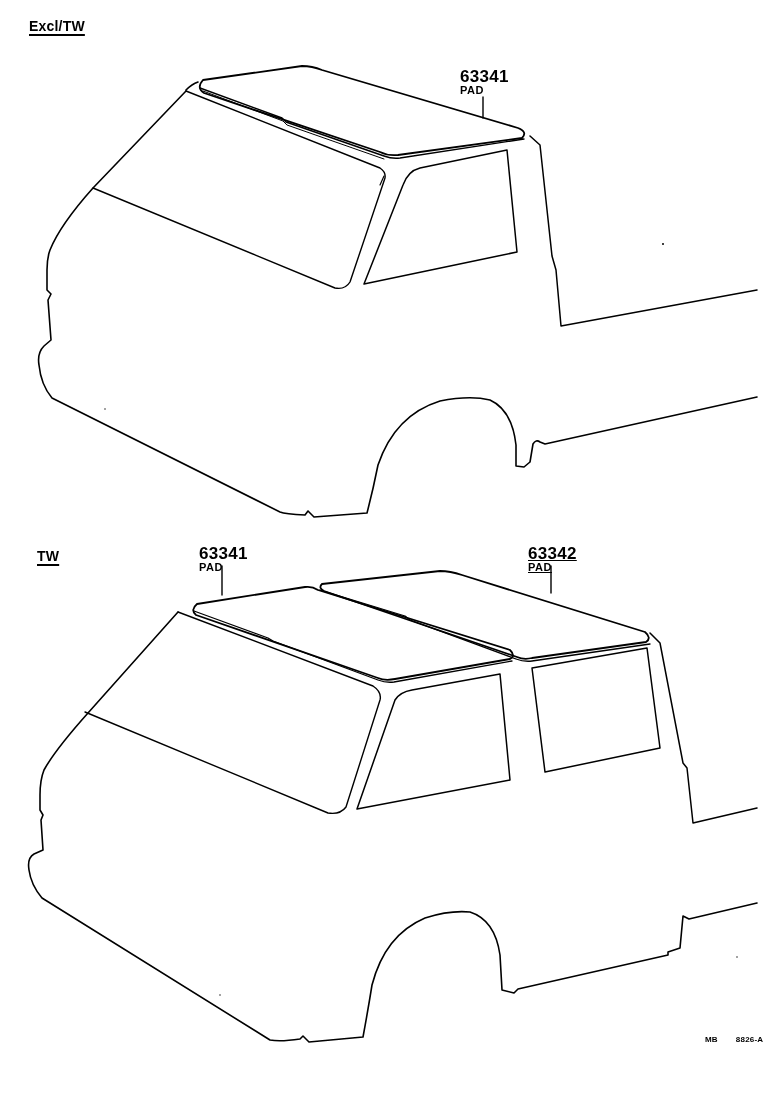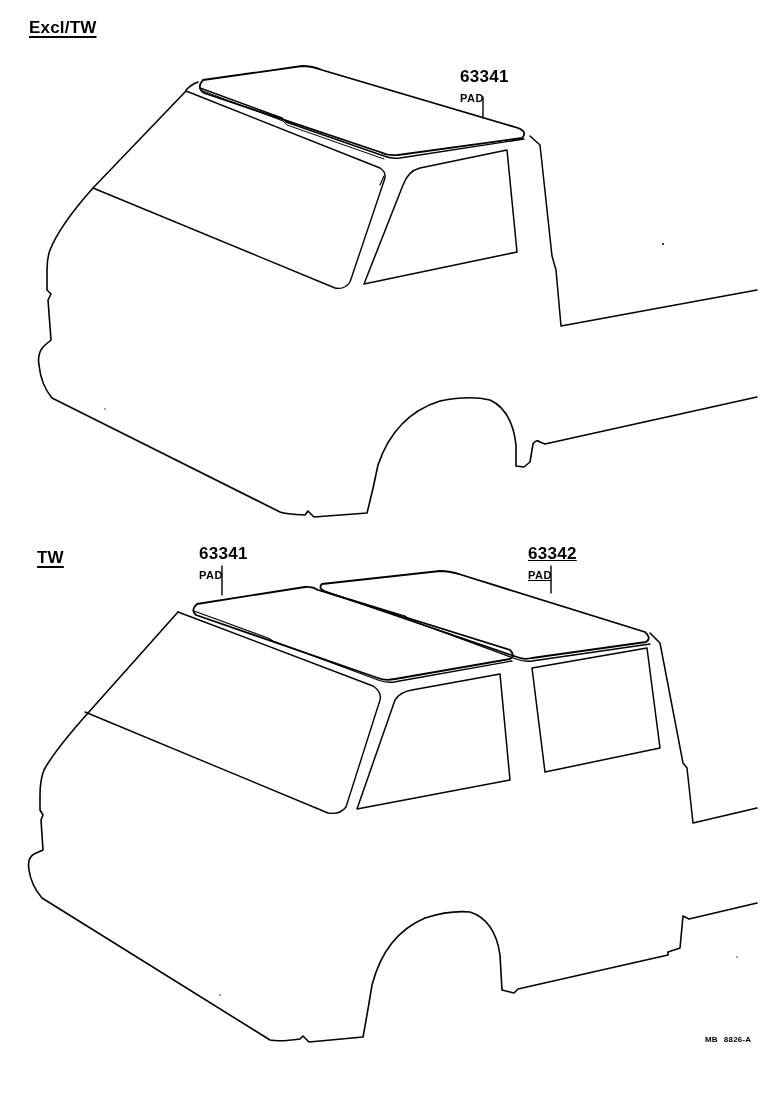--- a/index.html
+++ b/index.html
@@ -18,50 +18,50 @@
     .diagram-svg {
       position: absolute;
       left: 0;
       top: 0;
       width: 784px;
       height: 1094px;
     }
     .section-title {
       position: absolute;
       font-weight: bold;
-      font-size: 17px;
+      font-size: 14px;
       letter-spacing: 0.2px;
       text-decoration: underline;
       text-underline-offset: 3px;
       text-decoration-thickness: 2px;
     }
     .callout {
       position: absolute;
       line-height: 1;
     }
     .callout .part-no {
       display: block;
       font-weight: bold;
       font-size: 17px;
       letter-spacing: 0.3px;
     }
     .callout .part-name {
       display: block;
       font-weight: bold;
       font-size: 11px;
-      margin-top: 8px;
+      margin-top: 0;
       letter-spacing: 0.5px;
     }
     .ref-code {
       position: absolute;
       font-weight: bold;
       font-size: 8px;
       letter-spacing: 0.2px;
     }
-    .ref-code span + span { margin-left: 6px; }
+    .ref-code span + span { margin-left: 18px; }
   </style>
 </head>
 <body>
 
 <svg class="diagram-svg" viewBox="0 0 784 1094" xmlns="http://www.w3.org/2000/svg" fill="none" stroke="#000" stroke-linejoin="round" stroke-linecap="round">
 
   <g>
 
     <path stroke-width="1.6" d="M186,90 Q192,84 198,82
          M186,91 L93,188 Q60,225 50,250 Q47,258 47,270 L47,290 L51,294 L48,300 L51,340

